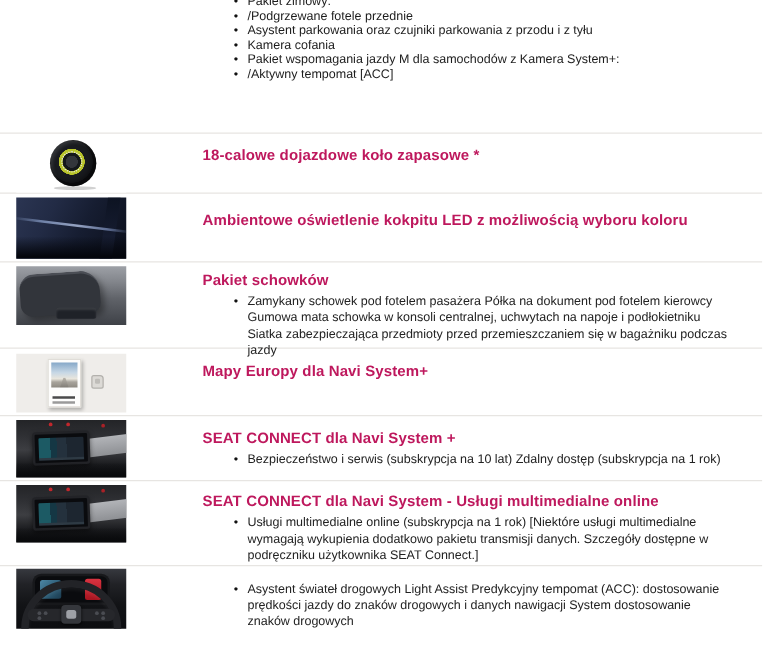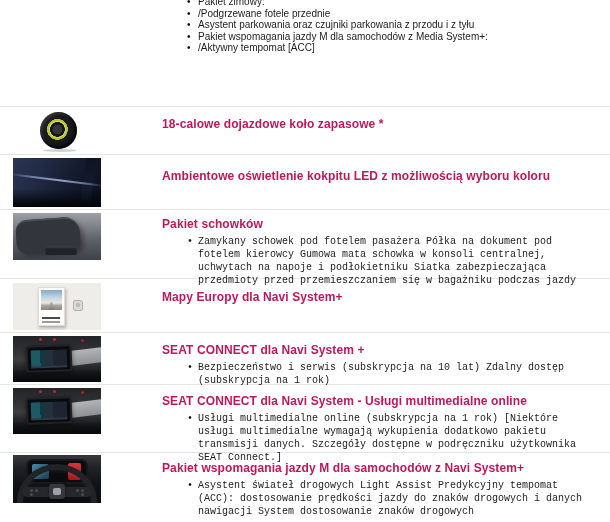--- a/index.html
+++ b/index.html
@@ -12,21 +12,21 @@
   .top-list li { position:relative; font-size:10px; line-height:11.6px; color:#1c1c1c; white-space:nowrap; }
   .top-list li::before { content:"\2022"; position:absolute; left:-11px; font-size:10px; color:#111; }
 
   
   .hr { position:absolute; left:0; width:610px; height:1px; background:#e7e5e2; }
 
   
   .row-text { position:absolute; left:162px; width:430px; }
   .row-text h3 { font-size:12px; line-height:14px; font-weight:bold; color:#be185d; letter-spacing:.1px; }
   .row-text ul { list-style:none; margin-top:4px; padding-left:36px; width:426px; }
-  .row-text li { position:relative; font-size:10px; line-height:13px; color:#222;font-family:Liberation Mono, monospace; }
+  .row-text li { position:relative; font-size:10px; line-height:13px; color:#222; }
   .row-text li::before { content:"\2022"; position:absolute; left:-11px; color:#111; }
 
   
   .thumb { position:absolute; left:13px; width:88px; overflow:hidden; }
 
   
   .t1 { top:108px; height:46px; background:#fff; }
   .wheel { position:absolute; left:27px; top:4px; width:37px; height:37px; border-radius:50%;
     background: radial-gradient(circle at 47% 47%, #33353b 0 17%, #15171b 18% 26%, #b9c42a 27% 37%, #191b1f 38% 60%, #101114 61% 100%);
     box-shadow: inset -3px -3px 5px rgba(0,0,0,.55), inset 2px 2px 3px rgba(255,255,255,.12); }
@@ -102,21 +102,22 @@
 </style>
 </head>
 <body>
 
 <div class="page">
 
   <ul class="top-list">
     <li>Pakiet zimowy:</li>
     <li>/Podgrzewane fotele przednie</li>
     <li>Asystent parkowania oraz czujniki parkowania z przodu i z tyłu</li>
-    <li>Pakiet wspomagania jazdy M dla samochodów z Media System+:</li>
+    <li>Kamera cofania</li>
+    <li>Pakiet wspomagania jazdy M dla samochodów z Kamera System+:</li>
     <li>/Aktywny tempomat [ACC]</li>
   </ul>
 
   <div class="hr" style="top:106px"></div>
   <div class="hr" style="top:154px"></div>
   <div class="hr" style="top:209px"></div>
   <div class="hr" style="top:278px"></div>
   <div class="hr" style="top:332px"></div>
   <div class="hr" style="top:384px"></div>
   <div class="hr" style="top:452px"></div>
@@ -197,19 +198,18 @@
       <div class="blue"></div>
       <div class="red"></div>
     </div>
     <div class="rim"></div>
     <div class="spoke"></div>
     <div class="btn-l"></div>
     <div class="btn-r"></div>
     <div class="hub"></div>
   </div>
   <div class="row-text" style="top:461px">
-    <h3>Pakiet wspomagania jazdy M dla samochodów z Navi System+</h3>
     <ul>
       <li>Asystent świateł drogowych Light Assist Predykcyjny tempomat (ACC): dostosowanie prędkości jazdy do znaków drogowych i danych nawigacji System dostosowanie znaków drogowych</li>
     </ul>
   </div>
 
 </div>
 
 </body></html>

